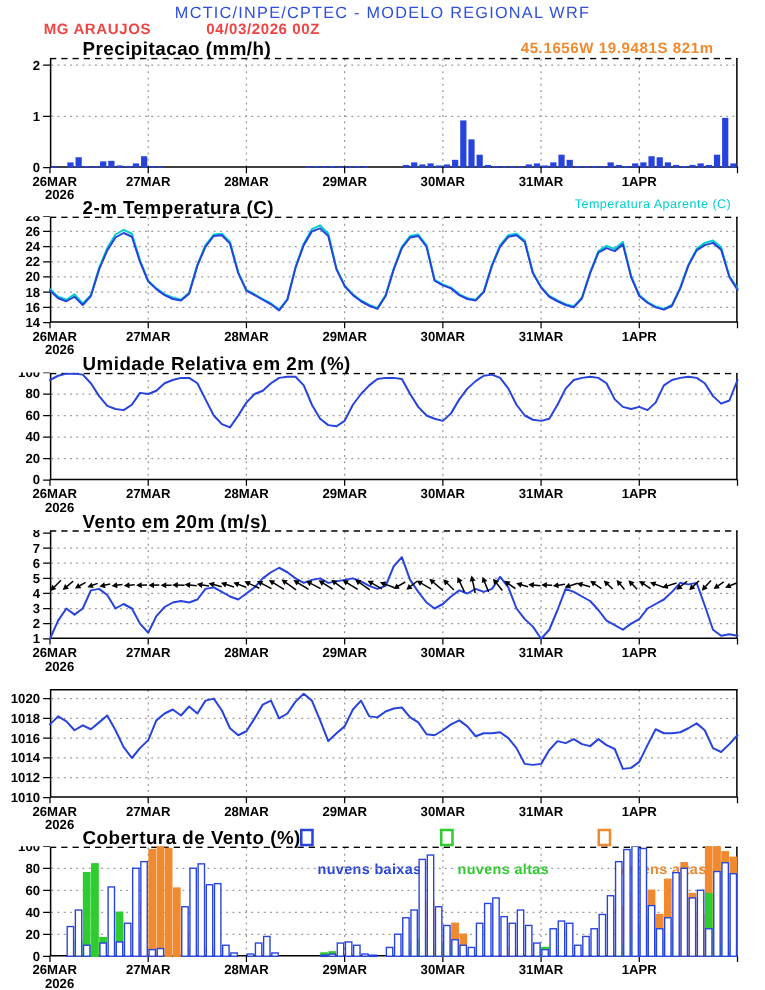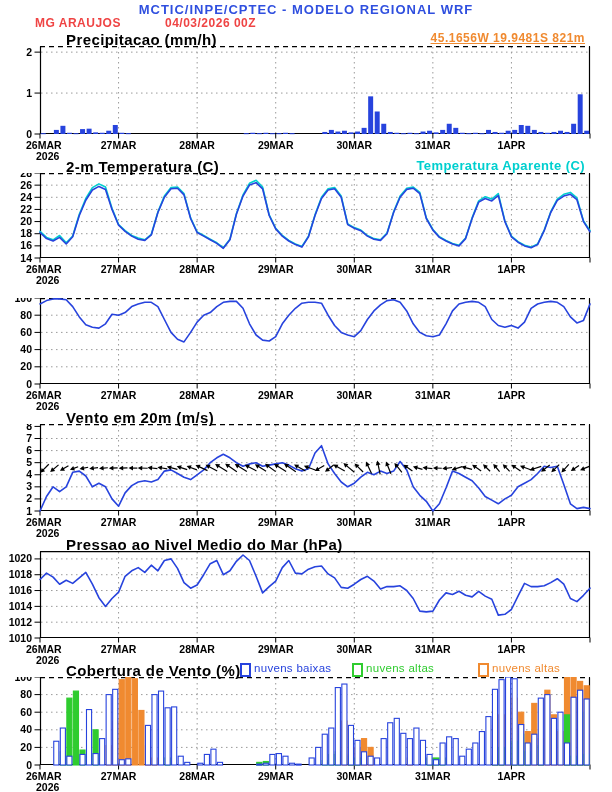--- a/index.html
+++ b/index.html
@@ -1,45 +1,45 @@
 <!DOCTYPE html>
 <html><head>
 <meta charset="utf-8">
 <style>
   html,body{margin:0;padding:0;background:#fff;}
   #page{position:relative;width:612px;height:792px;background:#fff;overflow:hidden;
         font-family:"Liberation Sans",sans-serif;}
   .hdr-title{position:absolute;top:2px;left:0;right:0;text-align:center;
-             font-size:13px;font-weight:bold;letter-spacing:1px;color:#2f4fdf;}
+             font-size:13px;font-weight:normal;letter-spacing:1px;color:#2f4fdf;}
   .hdr-sub{position:absolute;top:16px;font-size:12px;font-weight:bold;color:#ef4444;letter-spacing:0.5px;}
   #hdr-station{left:35px;}
   #hdr-run{left:165px;}
-  #hdr-loc{position:absolute;top:31px;right:27px;font-size:12px;font-weight:bold;color:#f08a30;letter-spacing:0.5px;text-decoration:underline;}
+  #hdr-loc{position:absolute;top:31px;right:41px;font-size:12px;font-weight:bold;color:#f08a30;letter-spacing:0.5px;}
   .ptitle{position:absolute;left:66px;font-size:15px;font-weight:bold;color:#000;letter-spacing:0.4px;white-space:nowrap;}
-  .cyanlab{position:absolute;right:27px;font-size:13px;font-weight:bold;color:#00cfcf;letter-spacing:0.4px;}
-  .lg-lab{position:absolute;font-size:11.5px;font-weight:normal;letter-spacing:0.3px;white-space:nowrap;}
+  .cyanlab{position:absolute;right:27px;font-size:10px;font-weight:normal;color:#00cfcf;letter-spacing:0.4px;}
+  .lg-lab{position:absolute;font-size:11.5px;font-weight:bold;letter-spacing:0.3px;white-space:nowrap;margin-top:28px;}
   .lg-sq{position:absolute;width:7px;height:10px;border:2px solid currentColor;background:#fff;}
   .lg-b{color:#2743dd;} .lg-g{color:#2fcc2f;} .lg-o{color:#f08a30;}
   svg.panel{position:absolute;left:0;}
   svg text{font-family:"Liberation Sans",sans-serif;font-weight:bold;}
 </style>
 </head>
 <body>
 
 <div id="page">
   <div class="hdr-title">MCTIC/INPE/CPTEC - MODELO REGIONAL WRF</div>
   <div class="hdr-sub" id="hdr-station">MG ARAUJOS</div>
   <div class="hdr-sub" id="hdr-run">04/03/2026 00Z</div>
   <div id="hdr-loc">45.1656W 19.9481S 821m</div>
 
   <div class="ptitle" style="top:31px">Precipitacao (mm/h)</div>
   <div class="ptitle" style="top:158px">2-m Temperatura (C)</div>
   <div class="cyanlab" style="top:158px">Temperatura Aparente (C)</div>
+  <div class="ptitle" style="top:283px">Umidade Relativa em 2m (%)</div>
   <div class="ptitle" style="top:409px">Vento em 20m (m/s)</div>
-  <div class="ptitle" style="top:536px">Pressao ao Nivel Medio do Mar (hPa)</div>
   <div class="ptitle" style="top:662px">Cobertura de Vento (%)</div>
 
   <span class="lg-sq lg-b" style="left:240px;top:663px"></span>
   <span class="lg-lab lg-b" style="left:254px;top:662px">nuvens baixas</span>
   <span class="lg-sq lg-g" style="left:352px;top:663px"></span>
   <span class="lg-lab lg-g" style="left:366px;top:662px">nuvens altas</span>
   <span class="lg-sq lg-o" style="left:478px;top:663px"></span>
   <span class="lg-lab lg-o" style="left:492px;top:662px">nuvens altas</span>
 
   <div id="charts">

